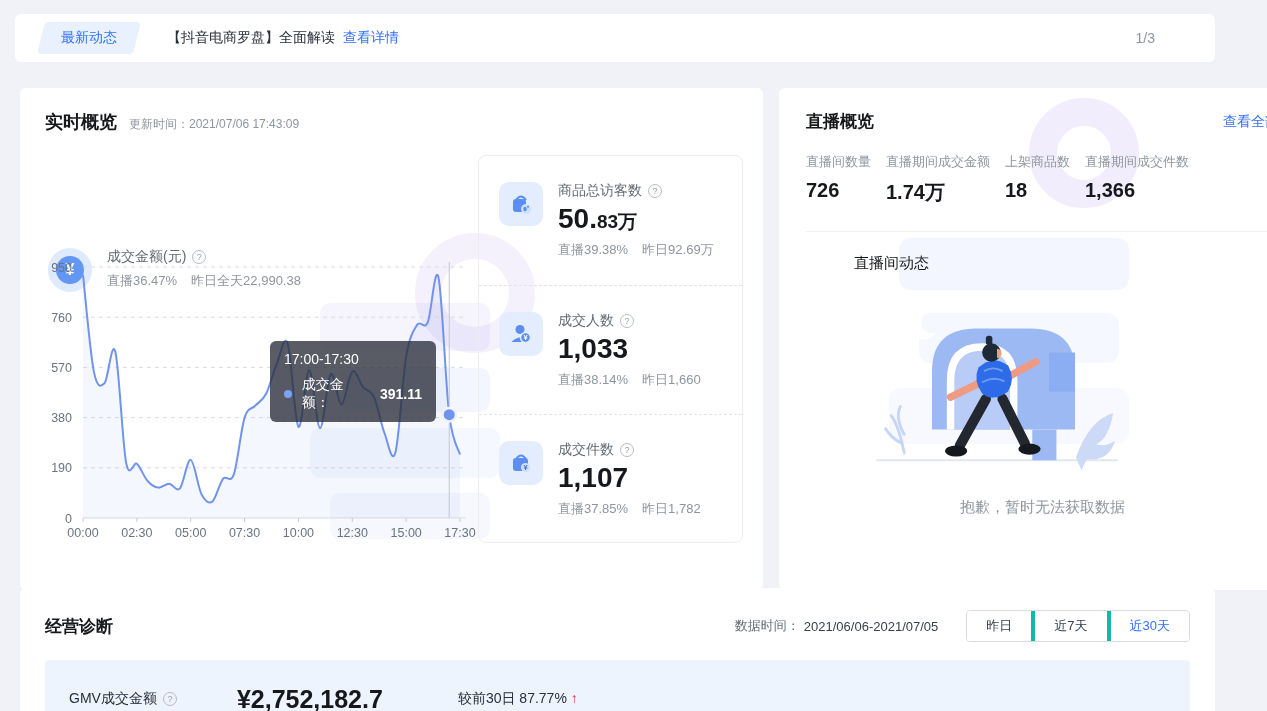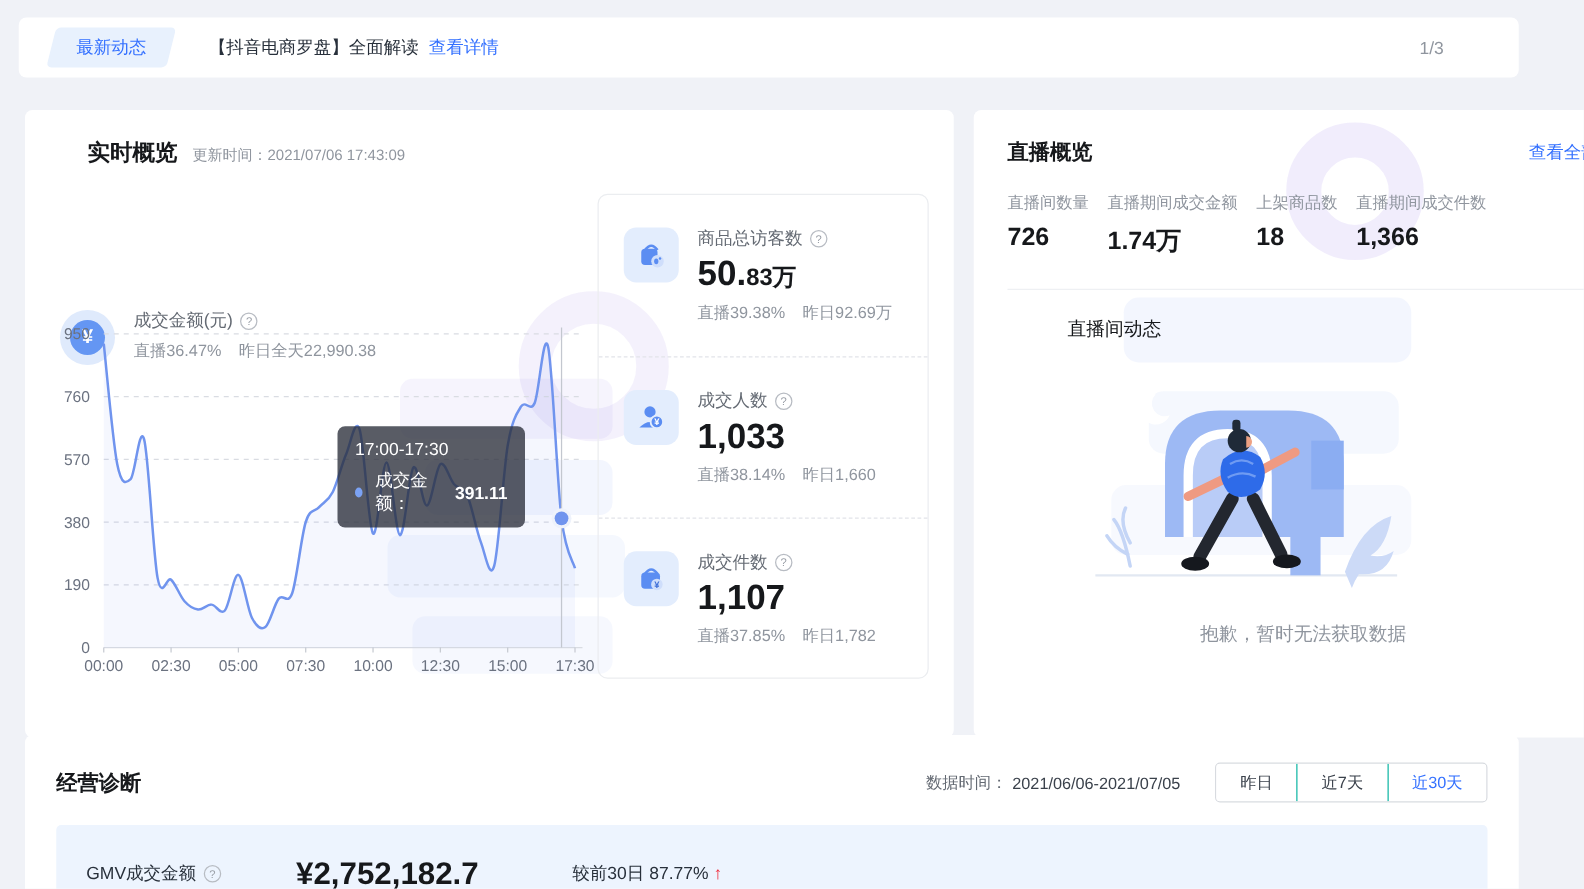--- a/index.html
+++ b/index.html
@@ -20,21 +20,21 @@
   .banner-tag span { position:relative; }
   .banner-msg { font-size:14px; color:#28303b; }
   .banner-link { font-size:14px; color:#3370ff; margin-left:8px; cursor:pointer; }
   .banner-pager { margin-left:auto; margin-right:34px; font-size:14px; color:#8f959e; }
 
   
   .card-realtime { left:20px; top:88px; width:743px; height:502px; overflow:hidden; }
   .card-live     { left:779px; top:88px; width:527px; height:502px; overflow:hidden; }
   .card-diagnosis{ left:20px; top:588px; width:1195px; height:150px; }
 
-  .card-head { display:flex; align-items:baseline; padding:22px 25px 0 15px;margin-left:35px; }
+  .card-head { display:flex; align-items:baseline; padding:22px 25px 0 25px; }
   .card-title { font-size:18px; font-weight:bold; color:#16181b; }
   .update-info { margin-left:12px; font-size:12px; color:#8f959e; }
 
   
   .wm { position:absolute; pointer-events:none; }
   .wm-ring { border-radius:50%; }
 
   
   .gmv-block { position:absolute; left:28px; top:160px; display:flex; }
   .coin-icon { width:44px; height:44px; border-radius:50%; background:#dfeafc; display:flex; align-items:center; justify-content:center; }
@@ -42,21 +42,21 @@
   .gmv-texts { margin-left:15px; }
   .metric-label-row { display:flex; align-items:center; font-size:14px; color:#646a73; }
   .help-icon { width:14px; height:14px; border:1px solid #b8bcc3; border-radius:50%; color:#9a9fa7; font-size:9px; display:inline-flex; align-items:center; justify-content:center; margin-left:6px; }
   .big-num { margin-top:4px; font-size:29px; font-weight:bold; color:#16181b; letter-spacing:0.5px; }
   .big-num small { font-size:18px; font-weight:bold; }
   .sub-row { margin-top:6px; font-size:13px; color:#8f959e; }
   .sub-row span + span { margin-left:14px; }
 
   
   .chart-wrap { position:absolute; left:12px; top:160px; width:455px; height:300px; }
-  .chart-tooltip { position:absolute; left:238px; top:93px; width:150px; background:rgba(42,46,58,0.78); border-radius:6px; padding:10px 14px; color:#fff; z-index:5; }
+  .chart-tooltip { position:absolute; left:238px; top:93px; width:166px; background:rgba(42,46,58,0.78); border-radius:6px; padding:10px 14px; color:#fff; z-index:5; }
   .tt-time { font-size:14px; }
   .tt-row { margin-top:9px; font-size:14px; display:flex; align-items:center; }
   .tt-dot { width:8px; height:8px; border-radius:50%; background:#7ba2f4; margin-right:10px; }
   .tt-val { font-weight:bold; margin-left:10px; }
 
   
   .stat-box { position:absolute; left:458px; top:67px; width:265px; height:388px; border:1px solid #ebedf0; border-radius:8px; }
   .stat-block { display:flex; align-items:flex-start; padding:26px 20px 0 20px; height:129px; }
   .stat-block + .stat-block { border-top:1px dashed #e2e4e9; }
   .stat-icon { width:44px; height:44px; border-radius:10px; background:#e3edfd; flex:none; display:flex; align-items:center; justify-content:center; }
@@ -77,21 +77,21 @@
   .empty-text { position:absolute; left:0; right:0; top:410px; text-align:center; font-size:15px; color:#8f959e; z-index:2; }
 
   
   .diag-head { display:flex; align-items:center; padding:22px 25px 0 25px; }
   .diag-title { font-size:17px; font-weight:bold; color:#16181b; }
   .diag-right { margin-left:auto; display:flex; align-items:center; }
   .date-label { font-size:13px; color:#646a73; }
   .date-value { font-size:13px; color:#3a414b; margin-left:4px; margin-right:28px; }
   .range-group { display:flex; border:1px solid #d8dbe0; border-radius:4px; overflow:hidden; background:#fff; }
   .range-btn { padding:6px 19px; font-size:13px; color:#3a414b; background:#fff; border:none; cursor:pointer; }
-  .range-btn + .range-btn { border-left:1px solid #14b8a6; }
+  .range-btn + .range-btn { border-left:4px solid #14b8a6; }
   .range-btn.active { color:#3370ff; }
   .gmv-strip { position:absolute; left:25px; right:25px; top:72px; height:78px; background:#edf4fe; border-radius:4px; display:flex; align-items:center; padding:0 24px; }
   .gmv-strip .metric-label-row { font-size:14px; color:#28303b; }
   .gmv-strip-value { font-size:25px; font-weight:bold; margin-left:60px; color:#16181b; }
   .gmv-compare { margin-left:75px; font-size:14px; color:#28303b; }
   .gmv-up { color:#f0293a; font-weight:bold; margin-left:4px; }
 
   .axis-text { font-size:12.5px; fill:#6b7280; }
 </style>
 </head>

